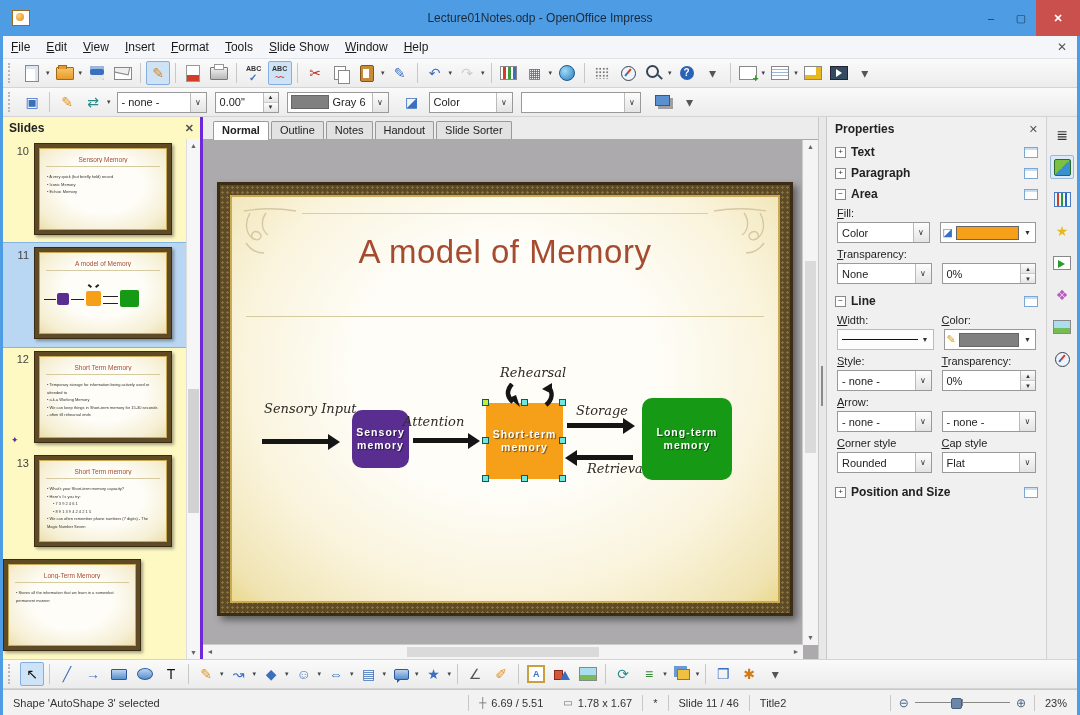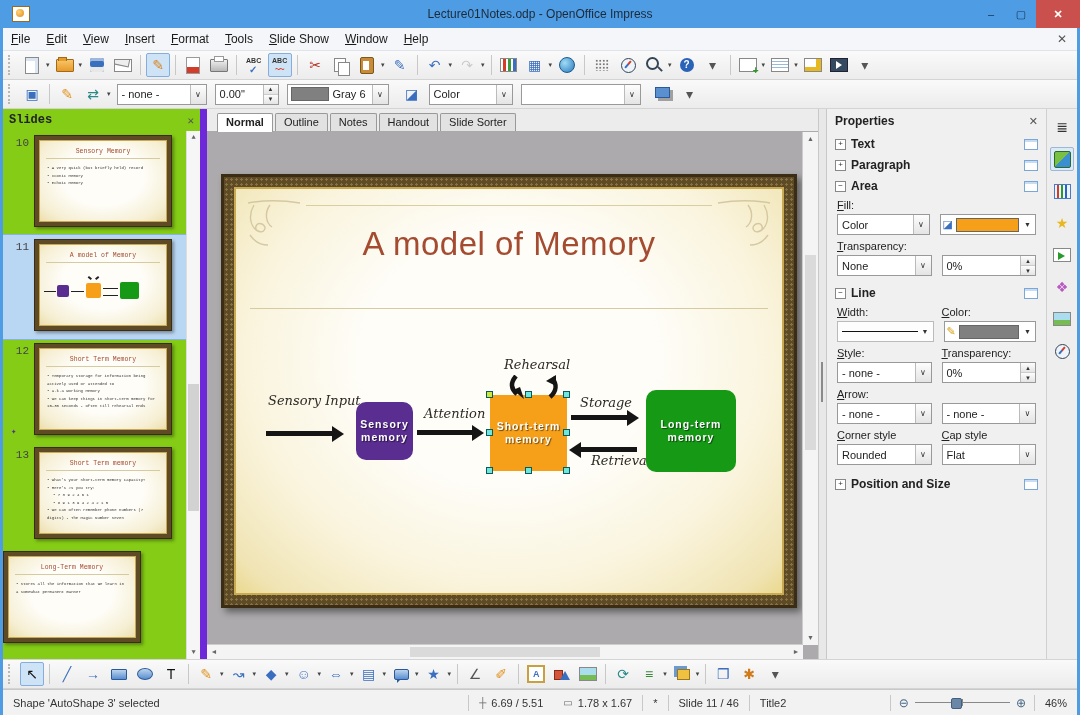--- a/index.html
+++ b/index.html
@@ -1,21 +1,21 @@
 <!DOCTYPE html>
 <html><head>
 <meta charset="utf-8">
 <style>
   html,body{margin:0;padding:0;width:1080px;height:715px;overflow:hidden;
     font-family:"Liberation Sans",sans-serif;-webkit-font-smoothing:antialiased;}
   .window{position:absolute;inset:0;background:#4e9ce4;display:flex;flex-direction:column;}
   .inner{flex:1;display:flex;flex-direction:column;margin:0 3px;background:#f2f2f2;min-height:0;}
 
   
-  .titlebar{height:28px;background:#4e9ce4;display:flex;align-items:center;position:relative;flex:none;}
+  .titlebar{height:36px;background:#4e9ce4;display:flex;align-items:center;position:relative;flex:none;}
   .app-icon{margin-left:12px;width:16px;height:14px;background:#fff;border:1px solid #9a6a20;position:relative;flex:none;}
   .app-icon::after{content:"";position:absolute;left:3px;top:2px;width:8px;height:8px;border-radius:50%;
     background:radial-gradient(circle at 35% 35%,#ffd27a,#e08a1a);}
   .title-text{position:absolute;left:0;right:0;text-align:center;font-size:12px;color:#1c2a38;}
   .caption-btns{margin-left:auto;display:flex;height:100%;align-items:stretch;z-index:2;}
   .cap-btn{width:30px;display:flex;align-items:center;justify-content:center;font-size:11px;color:#16324a;cursor:default;}
   .cap-btn.close{width:44px;background:#c9504c;color:#fff;font-weight:bold;}
 
   
   .menubar{height:22px;background:#f4f6f9;display:flex;align-items:center;border-bottom:1px solid #e0e4e8;flex:none;}
@@ -100,21 +100,21 @@
   .spin .sval{flex:1;padding:0 4px;}
   .spin .sbtns{width:14px;height:100%;border-left:1px solid #bbb;display:flex;flex-direction:column;}
   .spin .sbtns span{flex:1;display:flex;align-items:center;justify-content:center;font-size:6px;color:#333;background:linear-gradient(#fdfdfd,#e4e4e4);}
   .spin .sbtns span:first-child{border-bottom:1px solid #ccc;}
   .swatch{display:inline-block;height:12px;border:1px solid #666;}
 
   
   .main{flex:1;display:flex;min-height:0;}
 
   
-  .slides-panel{width:197px;background:#84cc16;border-right:7px solid #6d28d9;position:relative;overflow:hidden;flex:none;font-family:Liberation Mono, monospace;}
+  .slides-panel{width:197px;background:#fef9c3;border-right:3px solid #6d28d9;position:relative;overflow:hidden;flex:none;}
   .sp-head{height:22px;display:flex;align-items:center;padding:0 6px;font-size:12px;font-weight:bold;color:#222;}
   .sp-close{margin-left:auto;font-size:11px;color:#555;}
   .sp-body{position:absolute;top:22px;left:0;right:13px;bottom:0;overflow:hidden;}
   .srow{display:flex;height:104px;padding-top:4px;box-sizing:border-box;position:relative;}
   .srow.sel{background:#b9d6f2;outline:1px solid #86b4e0;}
   .snum{width:26px;text-align:right;padding:2px 5px 0 0;font-size:11px;color:#444;flex:none;}
   .thumb{width:138px;height:92px;background:#5e4a24;border:1px solid #3b2d15;box-shadow:2px 2px 3px rgba(0,0,0,.35);padding:4px;box-sizing:border-box;}
   .t-paper{width:100%;height:100%;border:1px solid #c9a952;box-sizing:border-box;
     background:radial-gradient(ellipse at 50% 45%,#fefdf8 45%,#f6efd4 80%,#ecdfae 100%);overflow:hidden;position:relative;}
   .t-title{font-size:6.5px;color:#a54b30;text-align:center;margin-top:7px;white-space:nowrap;overflow:hidden;}
@@ -532,21 +532,21 @@
                 <div class="top-line"></div>
 
                 <div class="slide-title">A model of Memory</div>
                 <div class="title-sep"></div>
 
                 <span class="dg-label" style="left:32px;top:204px;">Sensory Input</span>
                 <span class="arr" style="left:30px;top:242px;width:66px;"></span>
 
                 <span class="dg-box rounded" style="left: 120px; top: 213px; width: 57px; height: 58px; background: rgb(90, 45, 145);">Sensory memory</span>
 
-                <span class="dg-label" style="left:188px;top:217px;">Attention</span>
+                <span class="dg-label" style="left:171px;top:217px;">Attention</span>
                 <span class="arr" style="left:181px;top:241px;width:55px;"></span>
 
                 <span class="dg-box" style="left: 254px; top: 206px; width: 77px; height: 76px; border-radius: 3px; background: rgb(246, 160, 26);">Short-term memory</span>
 
                 <span class="handle green" style="left:250px;top:202px;"></span>
                 <span class="handle" style="left:289px;top:202px;"></span>
                 <span class="handle" style="left:327px;top:202px;"></span>
                 <span class="handle" style="left:250px;top:240px;"></span>
                 <span class="handle" style="left:327px;top:240px;"></span>
                 <span class="handle" style="left:250px;top:278px;"></span>
@@ -856,17 +856,17 @@
       <span class="sb-sep"></span>
       <span class="zoomer">
         <span class="zsign">⊖</span>
         <span class="ztrack">
           <span class="ztick"></span>
           <span class="zthumb"></span>
         </span>
         <span class="zsign">⊕</span>
       </span>
       <span class="sb-sep"></span>
-      <span class="sb-item">46%</span>
+      <span class="sb-item">23%</span>
     </div>
 
   </div>
 </div>
 
 </body></html>

